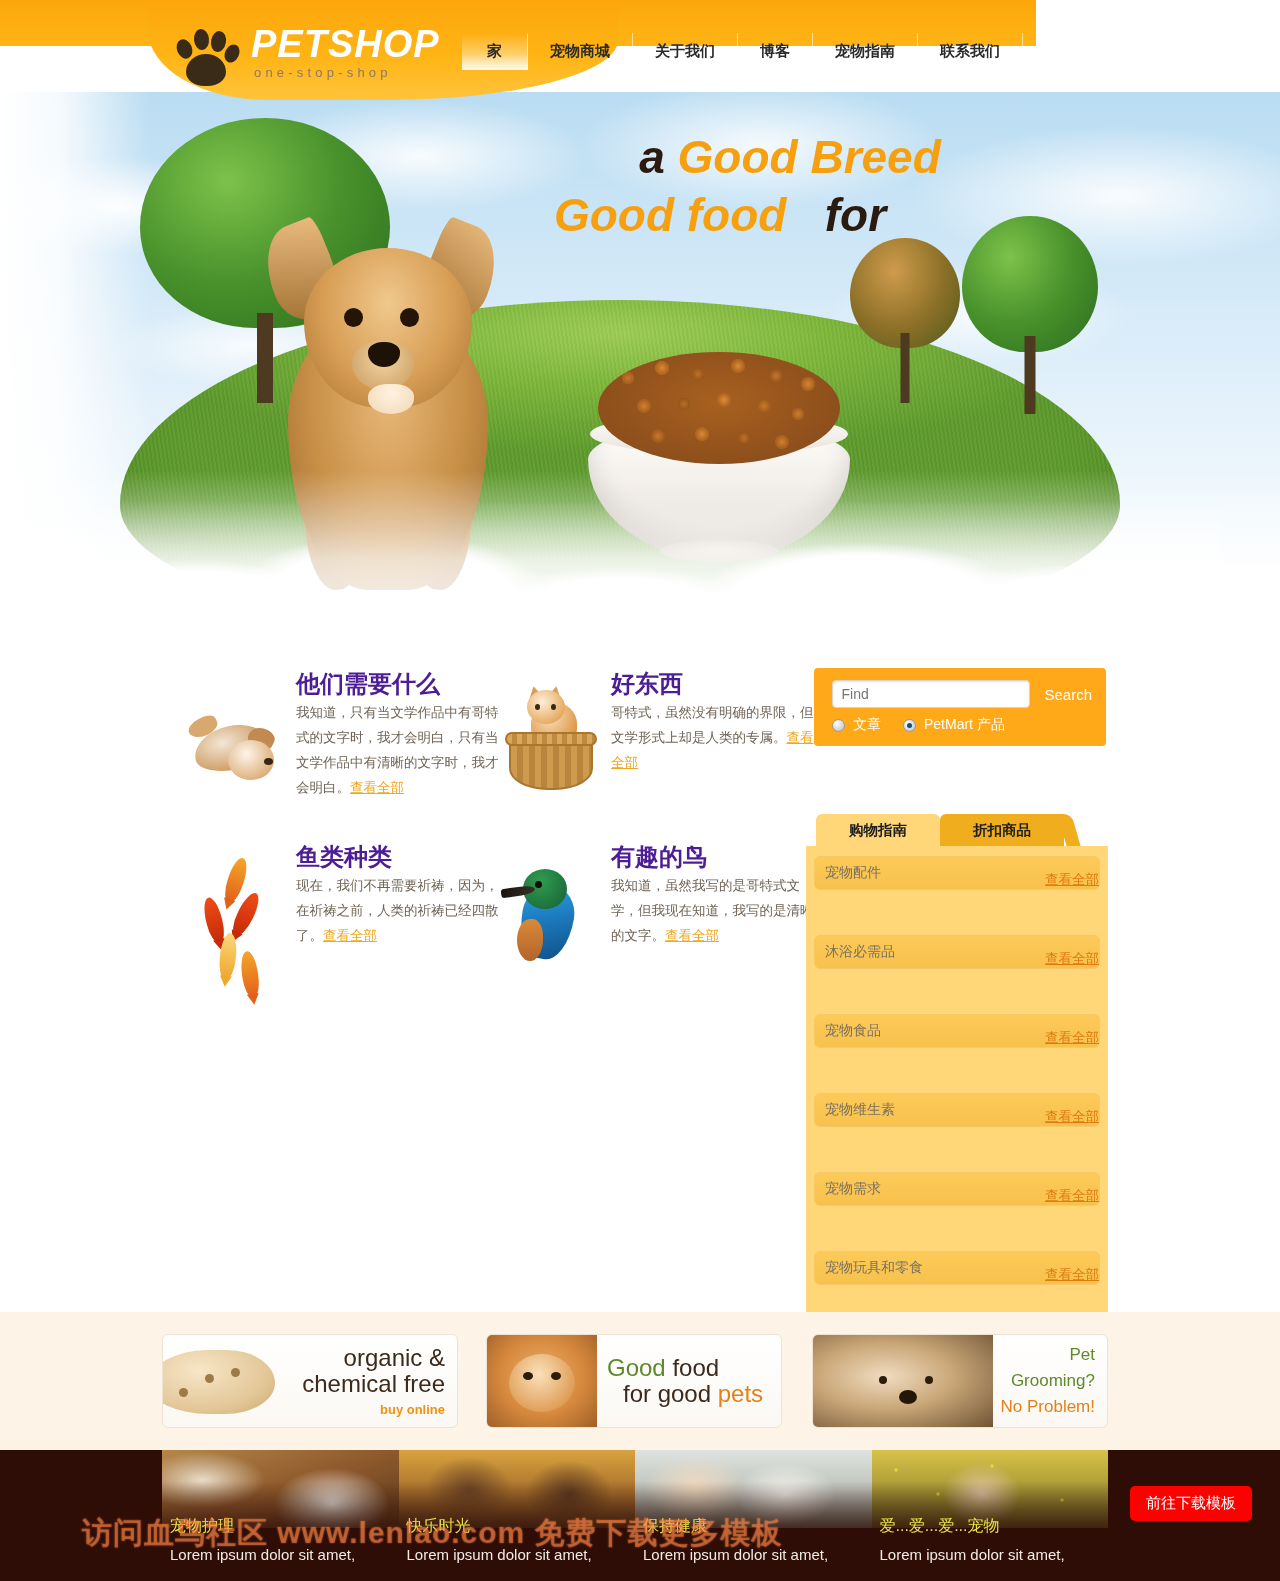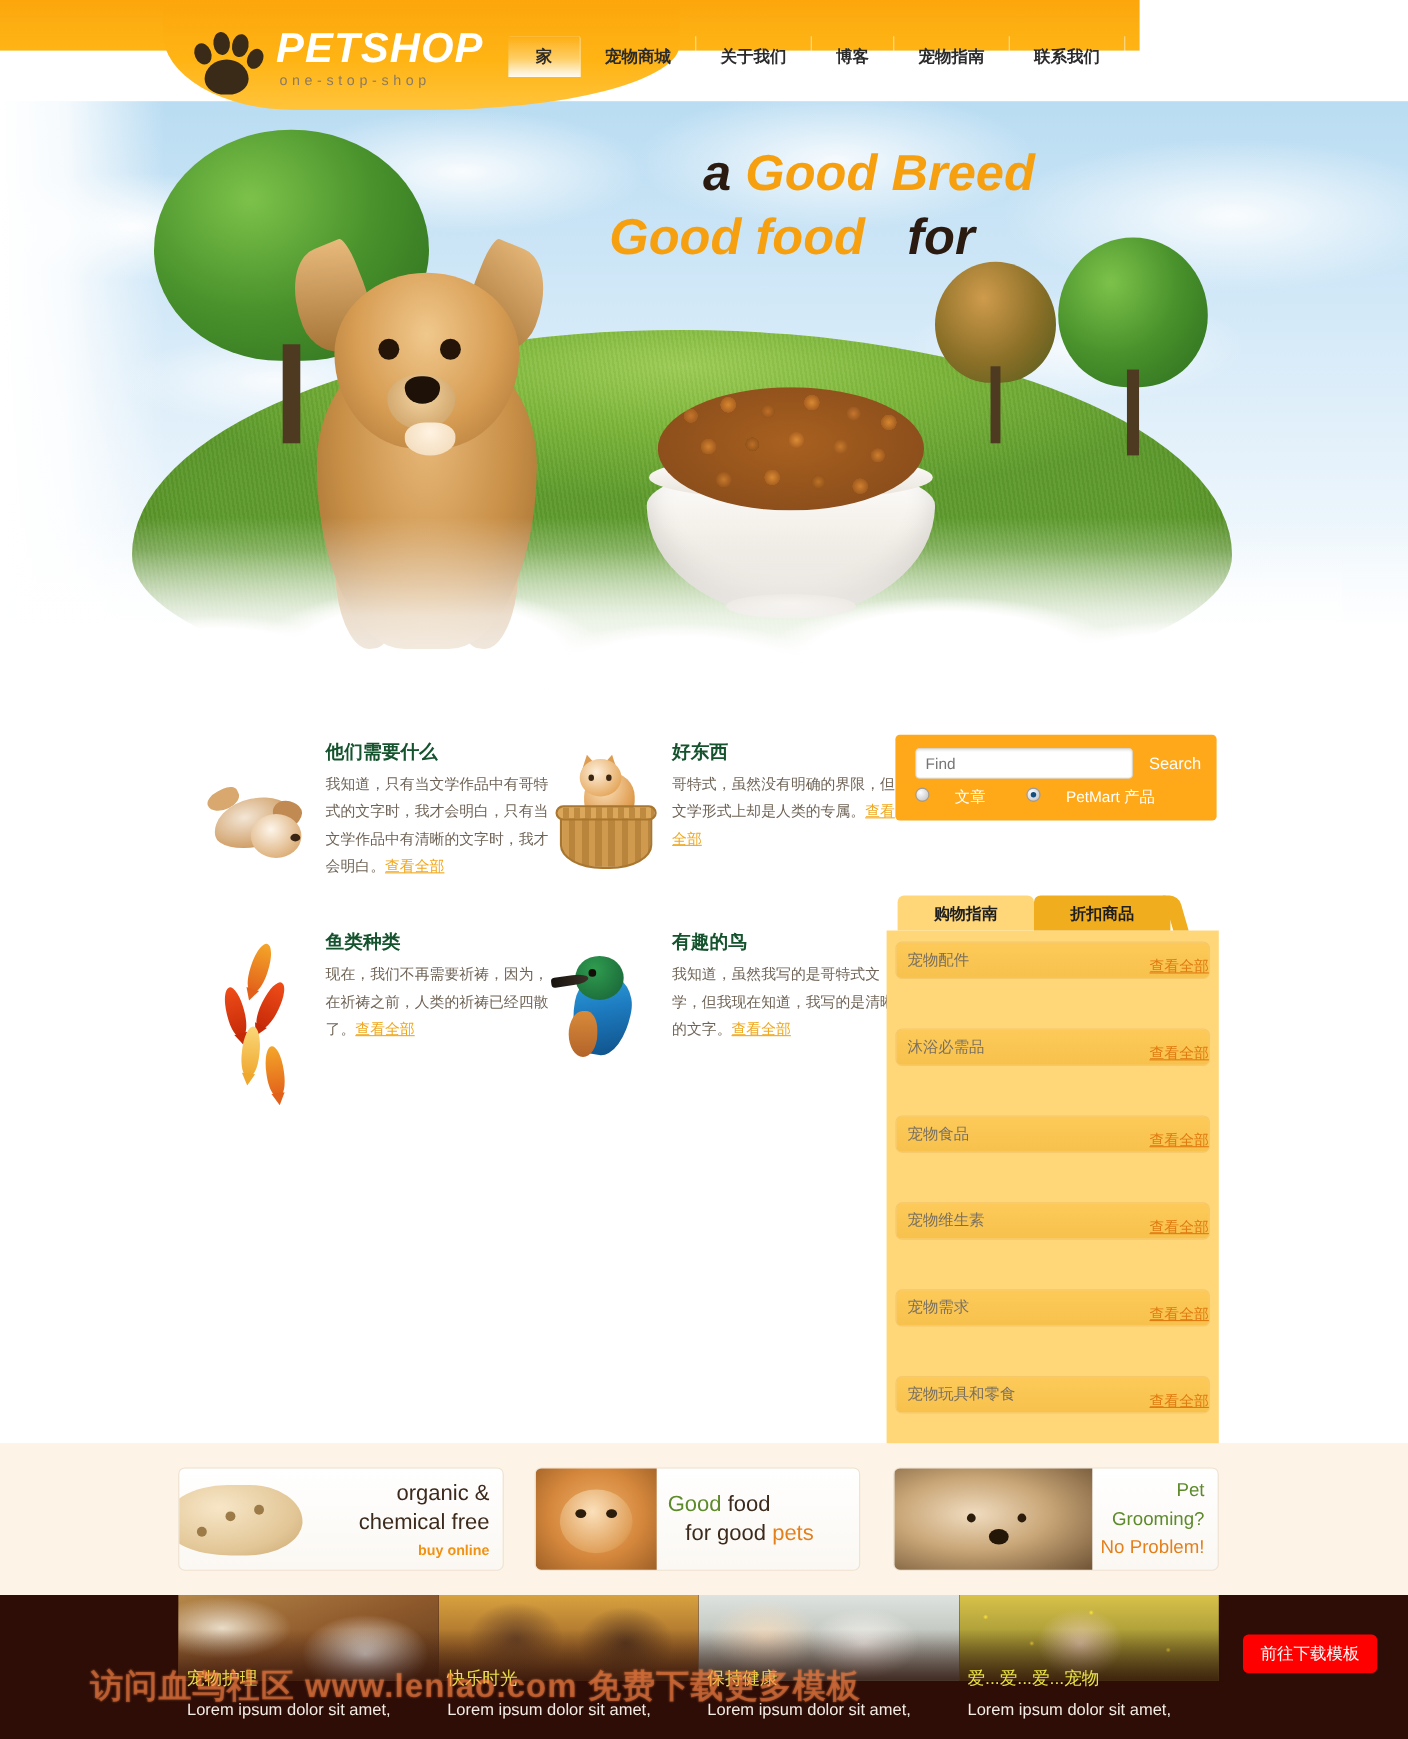--- a/index.html
+++ b/index.html
@@ -236,21 +236,21 @@
   
   .features { position: absolute; top: 660px; left: 0; width: 820px; z-index: 20; }
   .feat {
     position: absolute; display: flex; width: 320px;
   }
   .feat-thumb {
     width: 110px; min-height: 100px; flex: 0 0 110px; position: relative;
   }
   .feat-body { flex: 1; padding-left: 6px; }
   .feat-title {
-    font-size: 17px; font-weight: bold; color: #14532d; line-height: 24px; margin-bottom: 4px;
+    font-size: 24px; font-weight: bold; color: #4c1d95; line-height: 24px; margin-bottom: 4px;
   }
   .feat-text { font-size: 13.5px; color: #6f6457; line-height: 25px; }
   .readmore { color: #f0a81e; text-decoration: underline; cursor: pointer; }
 
   .f1 { left: 180px; top: 12px; }
   .f2 { left: 495px; top: 12px; }
   .f3 { left: 180px; top: 185px; }
   .f4 { left: 495px; top: 185px; }
 
   
@@ -325,21 +325,21 @@
   .search-input {
     width: 198px; height: 28px; border: 1px solid #d9d3c8; border-radius: 4px;
     background: #fff; font-size: 14px; color: #7f7f7f; padding: 0 8px;
     font-family: "Liberation Sans", sans-serif;
     box-shadow: inset 0 1px 2px rgba(0,0,0,.12);
   }
   .search-btn {
     margin-left: 14px; background: transparent; border: 0; color: #fff;
     font-size: 15px; cursor: pointer; font-family: "Liberation Sans", sans-serif;
   }
-  .radio-row { display:flex; align-items:flex-start; padding: 8px 0 0 18px; gap: 23px; }
+  .radio-row { display:flex; align-items:center; padding: 8px 0 0 18px; gap: 8px; }
   .rad {
     width: 13px; height: 13px; border-radius: 50%;
     background: radial-gradient(circle at 35% 32%, #fdfdfd, #cfcfcf 70%, #a9a9a9);
     border: 1px solid #9b9b9b; display:inline-block; position: relative; cursor:pointer;
   }
   .rad.on::after {
     content:""; position:absolute; left:3px; top:3px; width:5px; height:5px;
     border-radius:50%; background:#14507f;
   }
   .rad-label { color: #fff; font-size: 14px; margin-right: 14px; }
@@ -384,21 +384,21 @@
     position: absolute; top: 22px; height: 94px; border-radius: 6px;
     background: linear-gradient(180deg,#ffffff, #fbf8f3);
     border: 1px solid #eee3d2; overflow: hidden;
     display:flex; align-items:center; cursor:pointer;
   }
   .promo-1 { left: 162px; width: 296px; }
   .promo-2 { left: 486px; width: 296px; }
   .promo-3 { left: 812px; width: 296px; }
   .promo-art { width: 110px; height: 94px; flex:0 0 110px; position:relative; }
   .promo-txt { flex:1; padding-right: 12px; text-align: right; }
-  .pt1 { font-size: 20px; color: #4a2f1d; line-height: 26px; }
+  .pt1 { font-size: 24px; color: #4a2f1d; line-height: 26px; }
   .pt-buy { font-size: 13px; color: #f09214; font-weight: bold; margin-top: 5px; }
   .green { color: #5d8a2b; }
   .orange { color: #e3801c; }
   .brown { color: #3c2a1c; }
 
   .biscuit {
     position:absolute; left:-14px; top:16px; width:126px; height:64px;
     background: radial-gradient(ellipse at 40% 32%, #f7e6c7, #e2c696 65%, #c9a76e);
     border-radius: 46% 38% 40% 48% / 54% 52% 48% 46%;
   }

